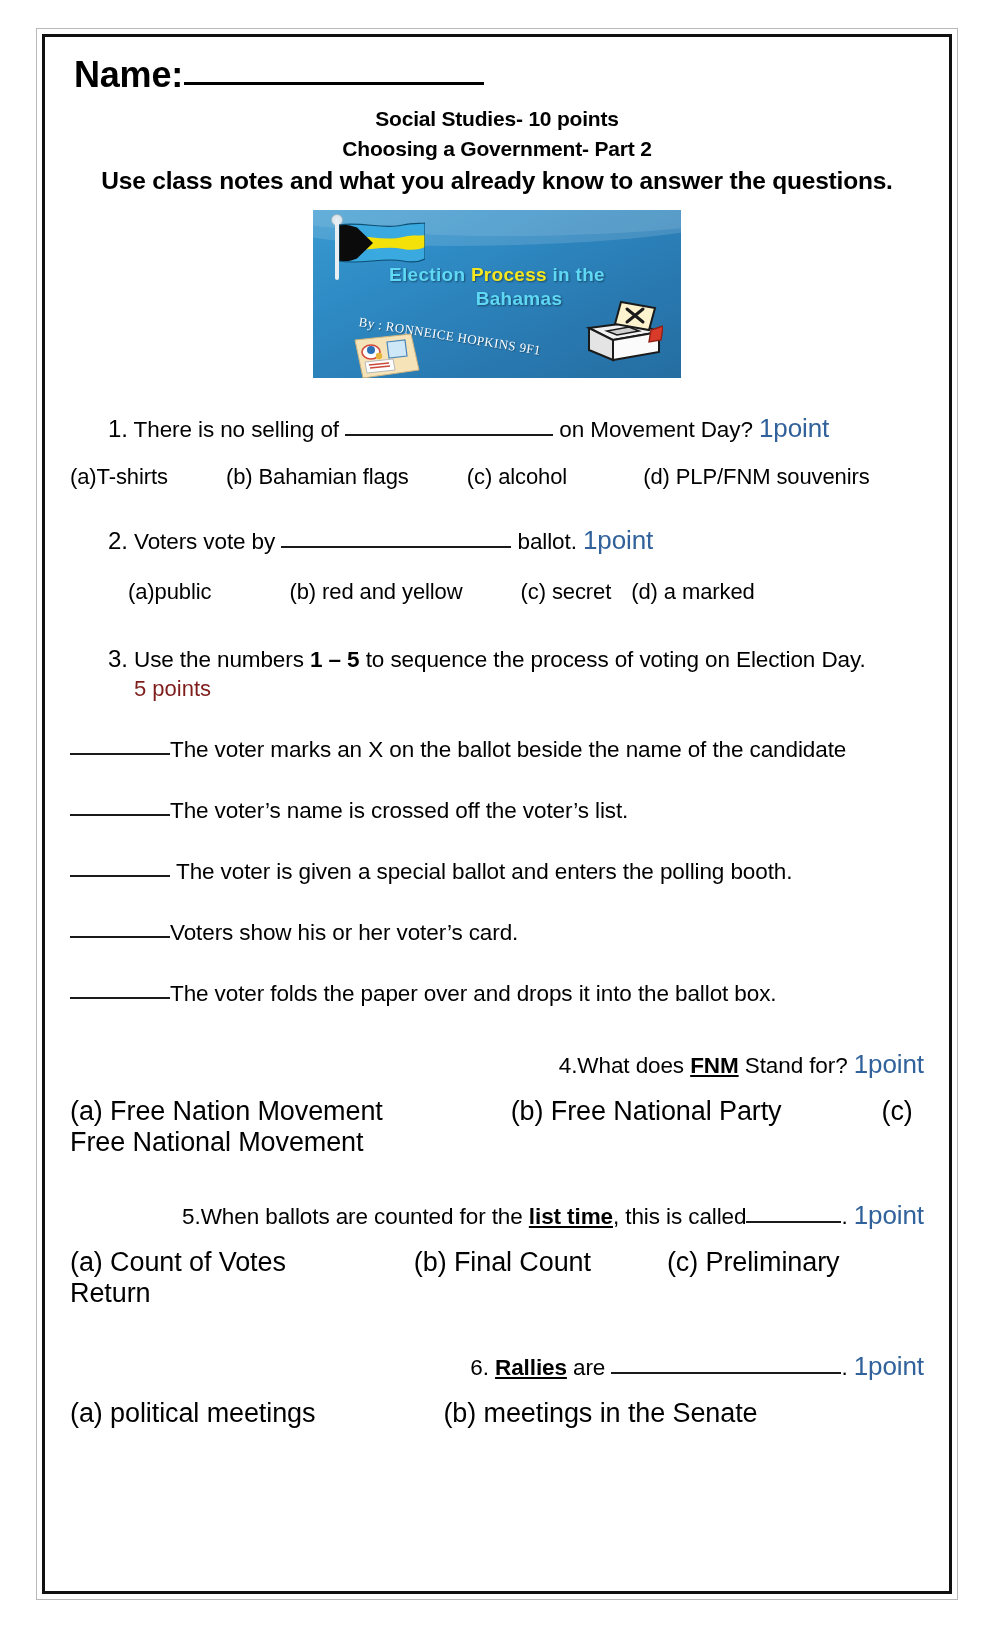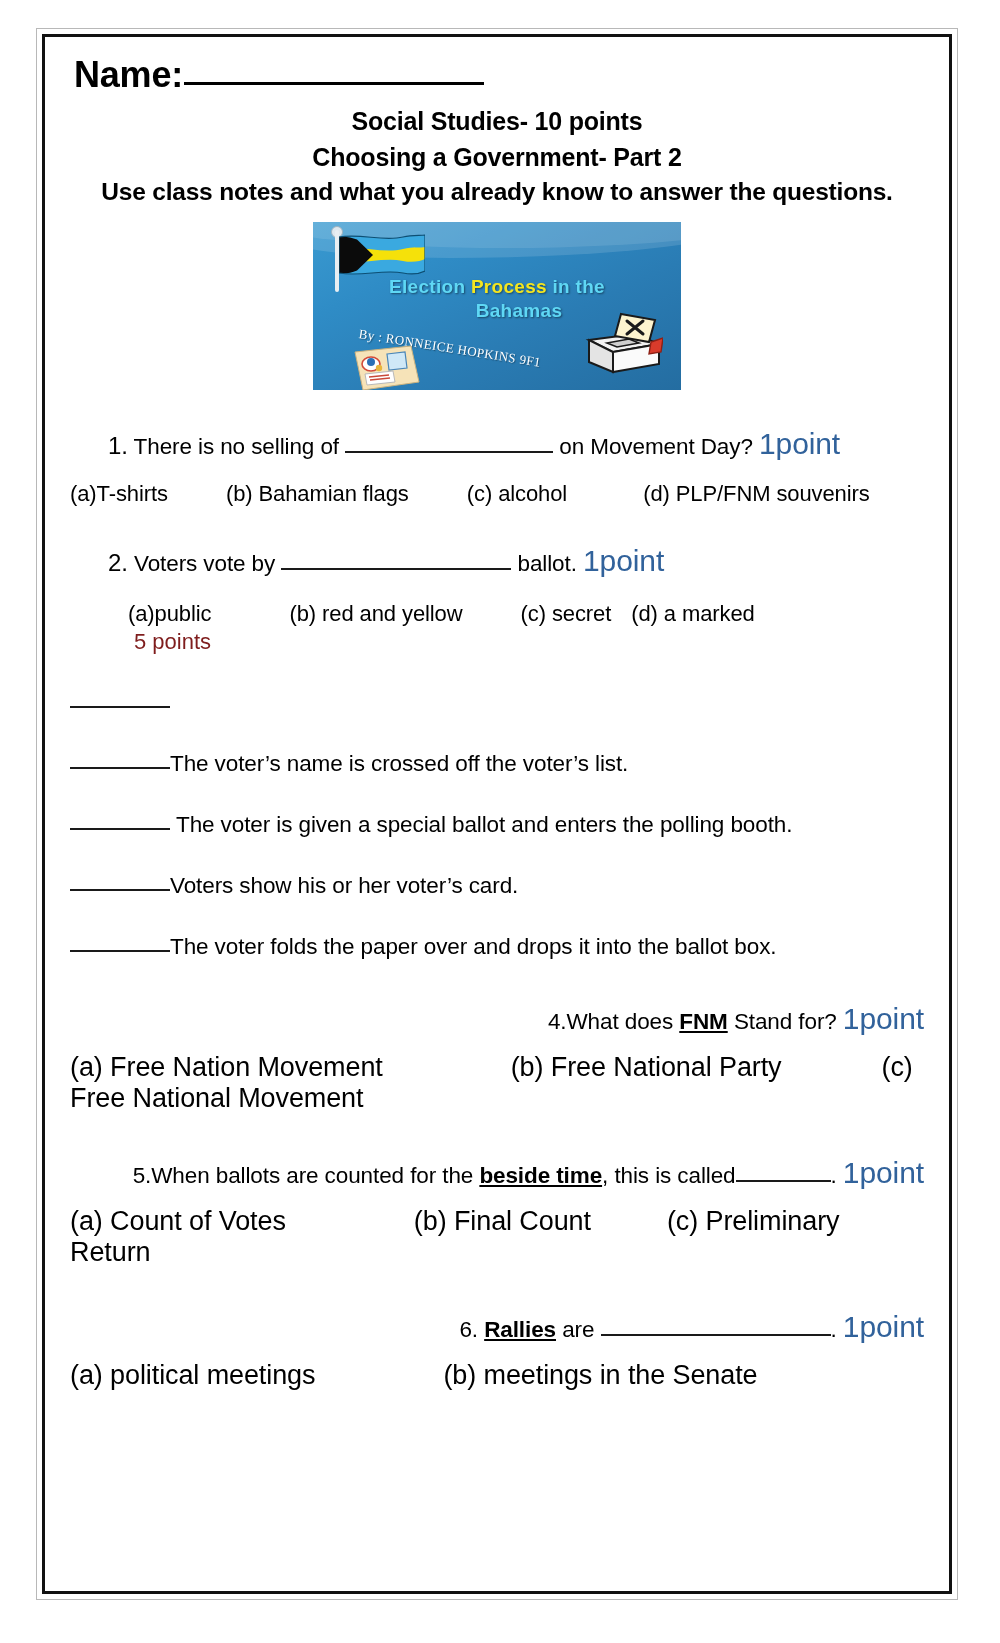--- a/index.html
+++ b/index.html
@@ -68,21 +68,21 @@
     display: inline-block;
     border-bottom: 3px solid #000;
     width: 300px;
     vertical-align: 2px;
     margin-left: 1px;
   }
 
   .title-line {
     text-align: center;
     font-weight: bold;
-    font-size: 25px;
+    font-size: 21px;
     line-height: 1.42;
     letter-spacing: -0.2px;
   }
   .title-line.wide { font-size: 24.5px; }
 
   
   .banner-wrap {
     display: flex;
     justify-content: center;
     margin-top: 12px;
@@ -201,21 +201,21 @@
   .opts {
     font-size: 22px;
     margin-top: 18px;
     letter-spacing: -0.1px;
   }
   .opts.indent-md { margin-left: 58px; margin-top: 21px; }
   .opt-gap-1 { display: inline-block; width: 20px; }
 
   .points {
     color: #31629b;
-    font-size: 30px;
+    font-size: 26px;
   }
 
   .blank {
     display: inline-block;
     border-bottom: 2.5px solid #1a1a1a;
     vertical-align: 1px;
   }
   .blank-w1 { width: 208px; }
   .blank-w2 { width: 230px; }
   .blank-w3 { width: 95px; }
@@ -339,24 +339,30 @@
       <span class="q-num">2.</span>
       <span>Voters vote by</span>
       <span class="blank blank-w2"></span>
       <span>ballot.</span>
       <span class="points">1point</span>
     </div>
     <div class="opts indent-md">
       <span>(a)public</span><span class="sp-a"></span><span>(b) red and yellow</span><span class="sp-b"></span><span>(c) secret</span><span class="opt-gap-1"></span><span>(d) a marked</span>
     </div>
 
+    <div class="q-line q3">
+      <span class="q-num">3.</span>
+      <span>Use the numbers</span>
+      <span class="bold">1 – 5</span>
+      <span>to sequence the process of voting on Election Day.</span>
+    </div>
     <div class="seq-points">5 points</div>
 
     <div class="seq-item">
-      <span class="seq-blank"></span>
+      <span class="seq-blank"></span><span>The voter marks an X on the ballot beside the name of the candidate</span>
     </div>
     <div class="seq-item">
       <span class="seq-blank"></span><span>The voter’s name is crossed off the voter’s list.</span>
     </div>
     <div class="seq-item">
       <span class="seq-blank sp"></span><span>The voter is given a special ballot and enters the polling booth.</span>
     </div>
     <div class="seq-item">
       <span class="seq-blank"></span><span>Voters show his or her voter’s card.</span>
     </div>
@@ -369,21 +375,21 @@
       <span class="ul-bold">FNM</span>
       <span>Stand for?</span>
       <span class="points">1point</span>
     </div>
     <div class="q-plain-opts">
       <span>(a) Free Nation Movement</span><span class="sp-c"></span><span>(b) Free National Party</span><span class="sp-e"></span><span>(c) Free National Movement</span>
     </div>
 
     <div class="q-plain">
       <span>5.</span><span>When ballots are counted for the</span>
-      <span class="ul-bold">beside time</span><span>, this is called</span><span class="blank blank-w3"></span><span>.</span>
+      <span class="ul-bold">list time</span><span>, this is called</span><span class="blank blank-w3"></span><span>.</span>
       <span class="points">1point</span>
     </div>
     <div class="q-plain-opts">
       <span>(a) Count of Votes</span><span class="sp-c"></span><span>(b) Final Count</span><span class="sp-d"></span><span>(c) Preliminary Return</span>
     </div>
 
     <div class="q-plain">
       <span>6.</span>
       <span class="ul-bold">Rallies</span>
       <span>are</span>

